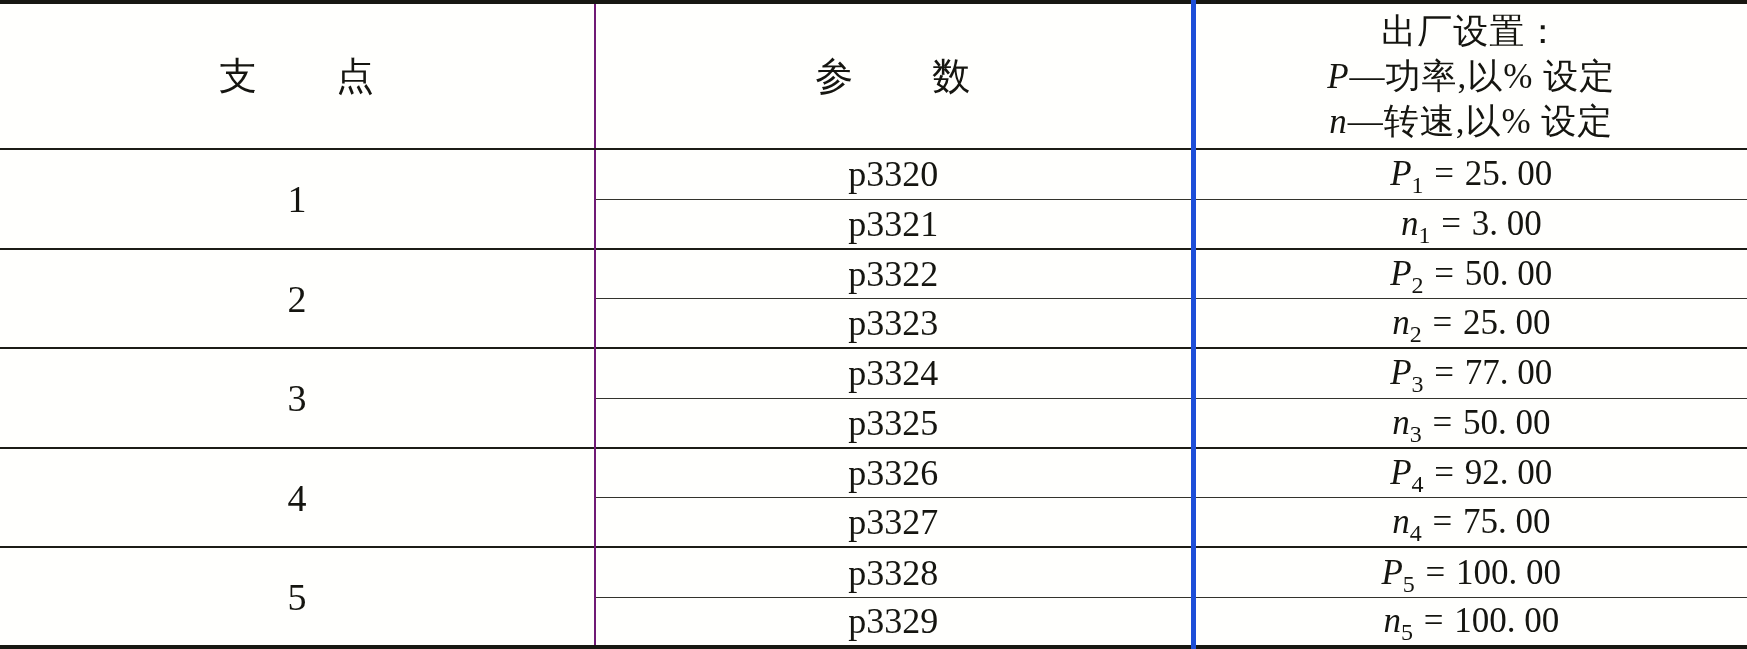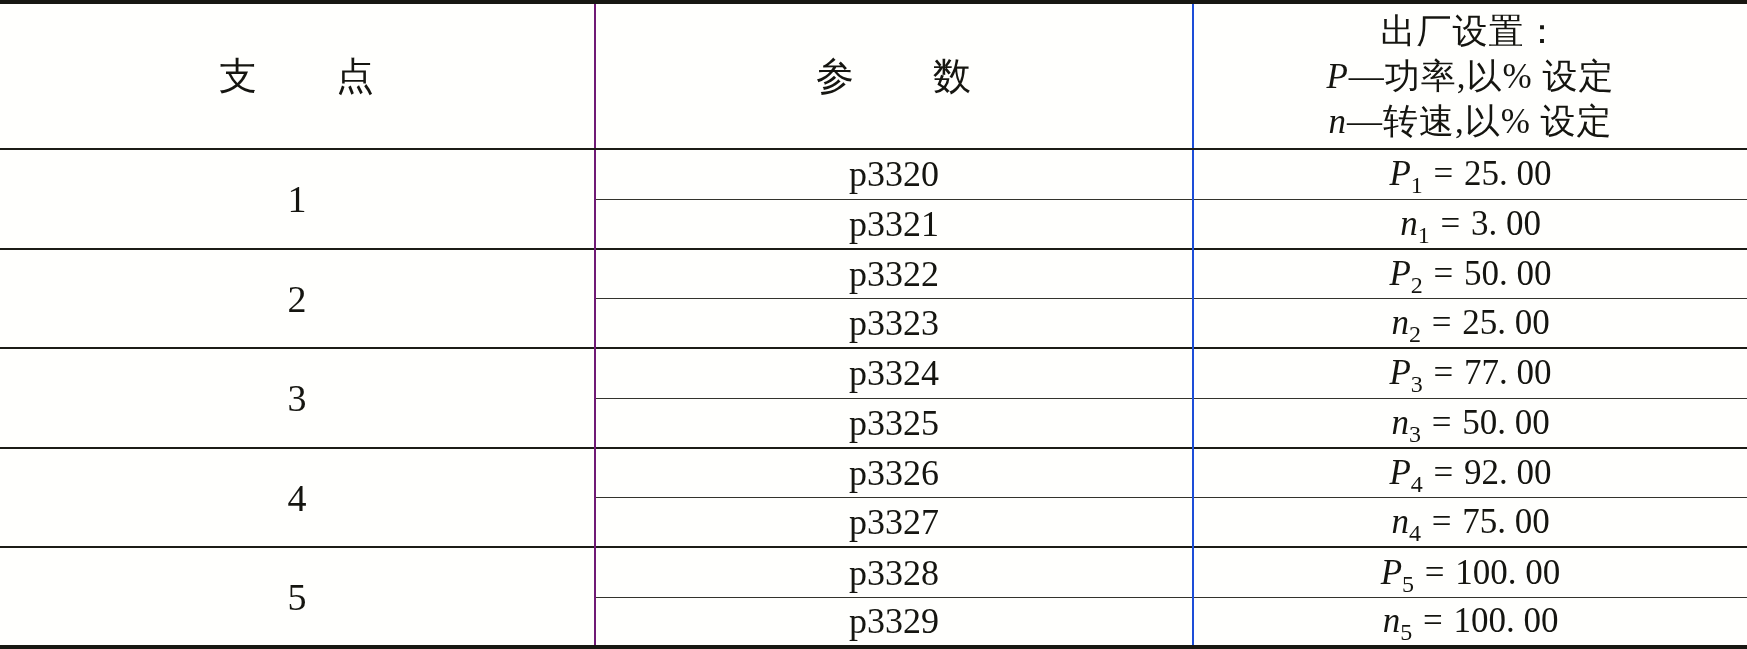--- a/index.html
+++ b/index.html
@@ -18,21 +18,21 @@
     border-collapse: collapse;
     table-layout: fixed;
     width: 1747px;
     height: 649px;
     background: #fffffd;
     border-top: 4px solid #181812;
     border-bottom: 4px solid #181812;
   }
   
   td.c2, th.c2 { border-left: 2px solid #701a75; }
-  td.c3, th.c3 { border-left: 2px solid #1d4ed8; }
+  td.c3, th.c3 { border-left: 5px solid #1d4ed8; }
 
   
   tr.header-row { height: 145px; }
   tr.header-row th {
     font-weight: normal;
     text-align: center;
     vertical-align: middle;
     padding: 0;
     border-bottom: 2px solid #1c1c16;
     font-size: 38px;

